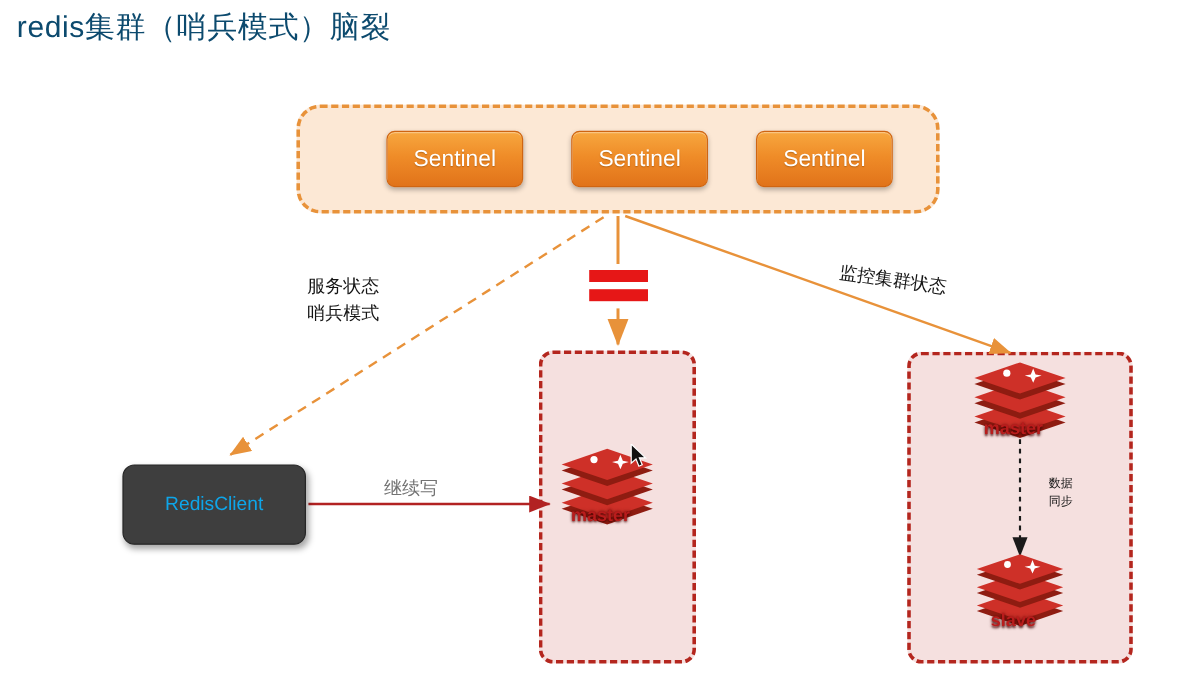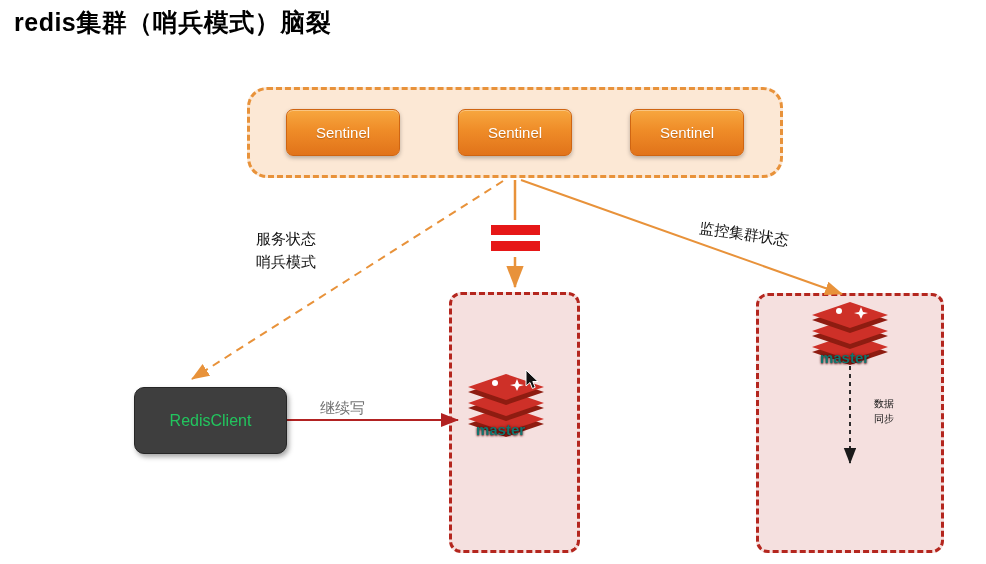--- a/index.html
+++ b/index.html
@@ -5,67 +5,67 @@
   html,body{margin:0;padding:0;background:#ffffff;}
   .canvas{
     position:relative;
     width:986px;height:564px;
     background:#ffffff;
     overflow:hidden;
     font-family:"Liberation Sans","DejaVu Sans",sans-serif;
   }
   .title{
     position:absolute;left:14px;top:6px;
-    font-size:25px;font-weight:bold;color:#000000;
+    font-size:25px;font-weight:normal;color:#0c4a6e;
     letter-spacing:.5px;z-index:3;
   }
   
   .sentinel-group{
     position:absolute;left:247px;top:87px;width:536px;height:91px;
     border:3px dashed #e8923a;border-radius:20px;background:#fce8d5;
     box-sizing:border-box;display:flex;align-items:center;
     justify-content:space-between;padding:0 36px;z-index:1;
   }
   .sentinel-btn{
     width:112px;height:45px;border-radius:7px;
     background:linear-gradient(180deg,#f7a73f 0%,#ef8c28 45%,#e1731a 100%);
     border:1px solid #cf6512;
     box-shadow:0 2px 4px rgba(0,0,0,.28), inset 0 1px 0 rgba(255,255,255,.35);
-    color:#ffffff;font-size:15px;display:flex;align-items:center;justify-content:center;
+    color:#ffffff;font-size:19px;display:flex;align-items:center;justify-content:center;
     text-shadow:0 1px 1px rgba(120,60,0,.45);
+    margin-left:36px;
   }
   .partition-box{
     position:absolute;border:3px dashed #b4261e;border-radius:12px;
     background:#f5e0df;box-sizing:border-box;z-index:1;
   }
   .partition-box.mid{left:449px;top:292px;width:131px;height:261px;}
   .partition-box.right{left:756px;top:293px;width:188px;height:260px;}
   .client-box{
     position:absolute;left:102px;top:387px;width:151px;height:65px;
     background:#3e3e3e;border:1px solid #262626;border-radius:10px;
     box-shadow:2px 3px 5px rgba(0,0,0,.35);
-    color:#22c55e;font-size:16px;display:flex;align-items:center;justify-content:center;
+    color:#0ea5e9;font-size:16px;display:flex;align-items:center;justify-content:center;
     z-index:3;
-    margin-left:32px;
   }
   
   .connectors{position:absolute;left:0;top:0;z-index:2;}
   
   .edge-label{position:absolute;z-index:3;color:#141414;font-size:15px;line-height:1.5;}
   .edge-label.center{text-align:left;}
   .lbl-notify{left:256px;top:228px;width:94px;}
   .lbl-monitor{left:699px;top:223px;transform:rotate(8deg);}
   .lbl-write{left:320px;top:397px;color:#737373;font-weight:500;}
   .lbl-sync{left:874px;top:396px;font-size:10px;}
   
   .redis-node{position:absolute;width:88px;height:80px;z-index:3;}
   .redis-node svg{display:block;margin:0 auto;}
   .node-label{
     position:absolute;left:0;right:11px;bottom:14px;text-align:center;
-    color:#0f766e;font-size:15px;font-weight:bold;
+    color:#b91c1c;font-size:15px;font-weight:bold;
     text-shadow:0 1px 2px rgba(70,0,0,.85), 0 0 3px rgba(70,0,0,.6);
   }
   .node-mid-master{left:462px;top:372px;}
   .node-right-master{left:806px;top:300px;}
   .node-right-slave{left:806px;top:460px;}
   .cursor{position:absolute;left:525px;top:370px;z-index:4;}
 </style>
 </head>
 <body>
 
@@ -140,18 +140,31 @@
       <polygon points="42,23 80,36 42,49 4,36" fill="#8e1c11"></polygon>
       <polygon points="42,18 80,31 42,44 4,31" fill="#ce3028"></polygon>
       <polygon points="42,7 80,20 42,33 4,20" fill="#8e1c11"></polygon>
       <polygon points="42,2 80,15 42,28 4,15" fill="#ce3028"></polygon>
       <circle cx="31" cy="11" r="3" fill="#ffffff"></circle>
       <polygon points="53,7 55,12 60,13 55,14.5 53,19 51,14.5 46,13 51,12" fill="#ffffff"></polygon>
     </svg>
     <span class="node-label">master</span>
   </div>
 
+  <div class="redis-node node-right-slave">
+    <svg width="80" height="72" viewBox="0 0 84 76">
+      <polygon points="42,39 80,52 42,65 4,52" fill="#8e1c11"></polygon>
+      <polygon points="42,34 80,47 42,60 4,47" fill="#ce3028"></polygon>
+      <polygon points="42,23 80,36 42,49 4,36" fill="#8e1c11"></polygon>
+      <polygon points="42,18 80,31 42,44 4,31" fill="#ce3028"></polygon>
+      <polygon points="42,7 80,20 42,33 4,20" fill="#8e1c11"></polygon>
+      <polygon points="42,2 80,15 42,28 4,15" fill="#ce3028"></polygon>
+      <circle cx="31" cy="11" r="3" fill="#ffffff"></circle>
+      <polygon points="53,7 55,12 60,13 55,14.5 53,19 51,14.5 46,13 51,12" fill="#ffffff"></polygon>
+    </svg>
+    <span class="node-label">slave</span>
+  </div>
 
   <svg class="cursor" width="16" height="22" viewBox="0 0 16 22">
     <polygon points="1,0 1,16 5,12.5 7.4,18.5 10.2,17.3 7.8,11.5 13,11.5" fill="#111111" stroke="#ffffff" stroke-width="1"></polygon>
   </svg>
 
 </div>
 
 </body></html>

